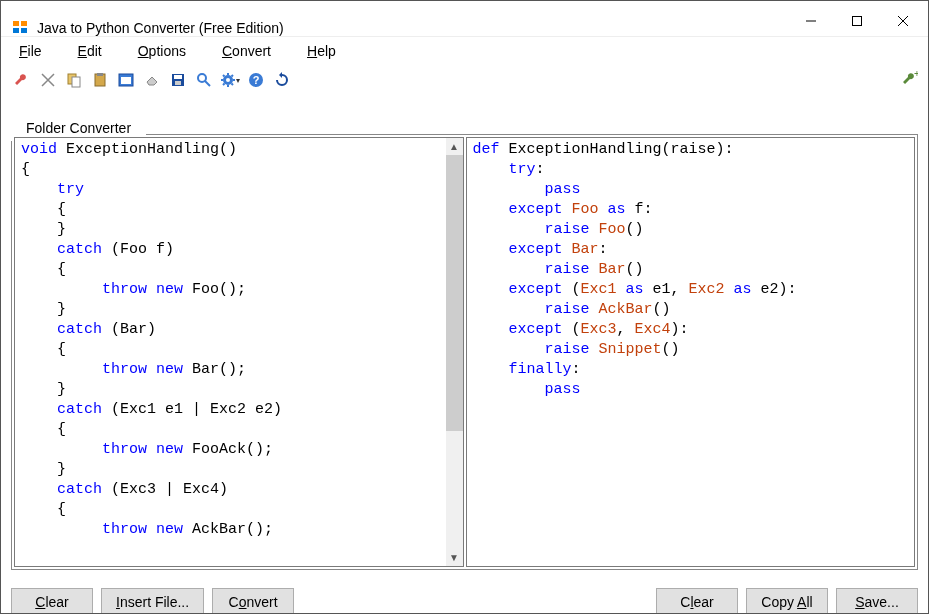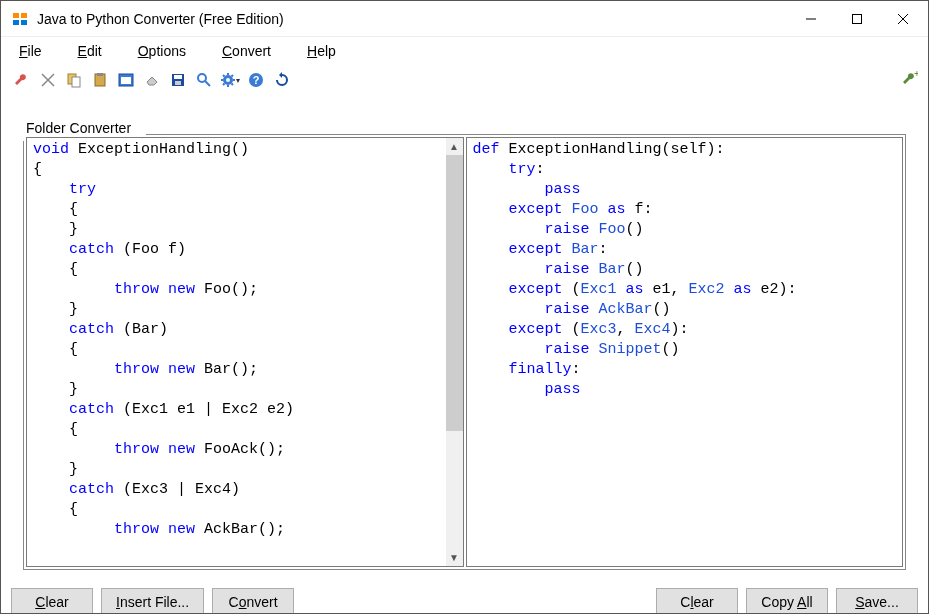--- a/index.html
+++ b/index.html
@@ -8,21 +8,21 @@
   font-size: 13px;
   background: #fff;
   width: 929px;
   height: 614px;
   overflow: hidden;
   border: 1px solid #555;
 }
 .titlebar {
   height: 36px;
   display: flex;
-  align-items: center;
+  align-items: flex-end;
   padding: 0 2px 0 10px;
   background: #fff;
   border-bottom: 1px solid #eee;
 }
 .titlebar .app-icon {
   width: 18px; height: 18px; margin-right: 8px;
   display: flex; align-items: center; justify-content: center;
 }
 .titlebar .title { flex: 0 0 auto; font-size: 14px; }
 .titlebar .spacer { flex: 1; }
@@ -83,21 +83,21 @@
   cursor: default;
   position: relative;
   top: 7px;
 }
 .tab.inactive {
   border-color: transparent;
 }
 .content-area {
   display: flex;
   border: 1px solid #888;
-  margin: 0 22px;
+  margin: 0 10px;
   height: 436px;
 }
 .code-pane {
   flex: 1;
   position: relative;
   border: 1px solid #7a7a7a;
   margin: 2px;
   overflow: hidden;
   background: #fff;
 }
@@ -105,21 +105,21 @@
 .code-pane.right { margin-left: 1px; }
 .code-text {
   font-family: Consolas, "Courier New", monospace;
   font-size: 15px;
   line-height: 20px;
   white-space: pre;
   padding: 2px 6px;
   color: #000;
 }
 .kw { color: #0000ff; }
-.cls { color: #1d4ed8; }
+.cls { color: #c2410c; }
 .scrollbar {
   position: absolute;
   right: 0; top: 0;
   width: 17px; height: 100%;
   background: #f0f0f0;
   display: flex;
   flex-direction: column;
 }
 .sb-btn {
   height: 17px;
@@ -298,21 +298,21 @@
     <div class="scrollbar">
       <div class="sb-btn">▲</div>
       <div class="sb-track">
         <div class="sb-thumb"></div>
       </div>
       <div class="sb-btn">▼</div>
     </div>
   </div>
 
   <div class="code-pane right">
-<div class="code-text"><span class="kw">def</span><span> ExceptionHandling(self):</span>
+<div class="code-text"><span class="kw">def</span><span> ExceptionHandling(raise):</span>
 <span class="kw">    try</span><span>:</span>
 <span class="kw">        pass</span>
 <span class="kw">    except</span><span class="cls"> Foo</span><span class="kw"> as</span><span> f:</span>
 <span class="kw">        raise</span><span class="cls"> Foo</span><span>()</span>
 <span class="kw">    except</span><span class="cls"> Bar</span><span>:</span>
 <span class="kw">        raise</span><span class="cls"> Bar</span><span>()</span>
 <span class="kw">    except</span><span> (</span><span class="cls">Exc1</span><span class="kw"> as</span><span> e1, </span><span class="cls">Exc2</span><span class="kw"> as</span><span> e2):</span>
 <span class="kw">        raise</span><span class="cls"> AckBar</span><span>()</span>
 <span class="kw">    except</span><span> (</span><span class="cls">Exc3</span><span>, </span><span class="cls">Exc4</span><span>):</span>
 <span class="kw">        raise</span><span class="cls"> Snippet</span><span>()</span>

